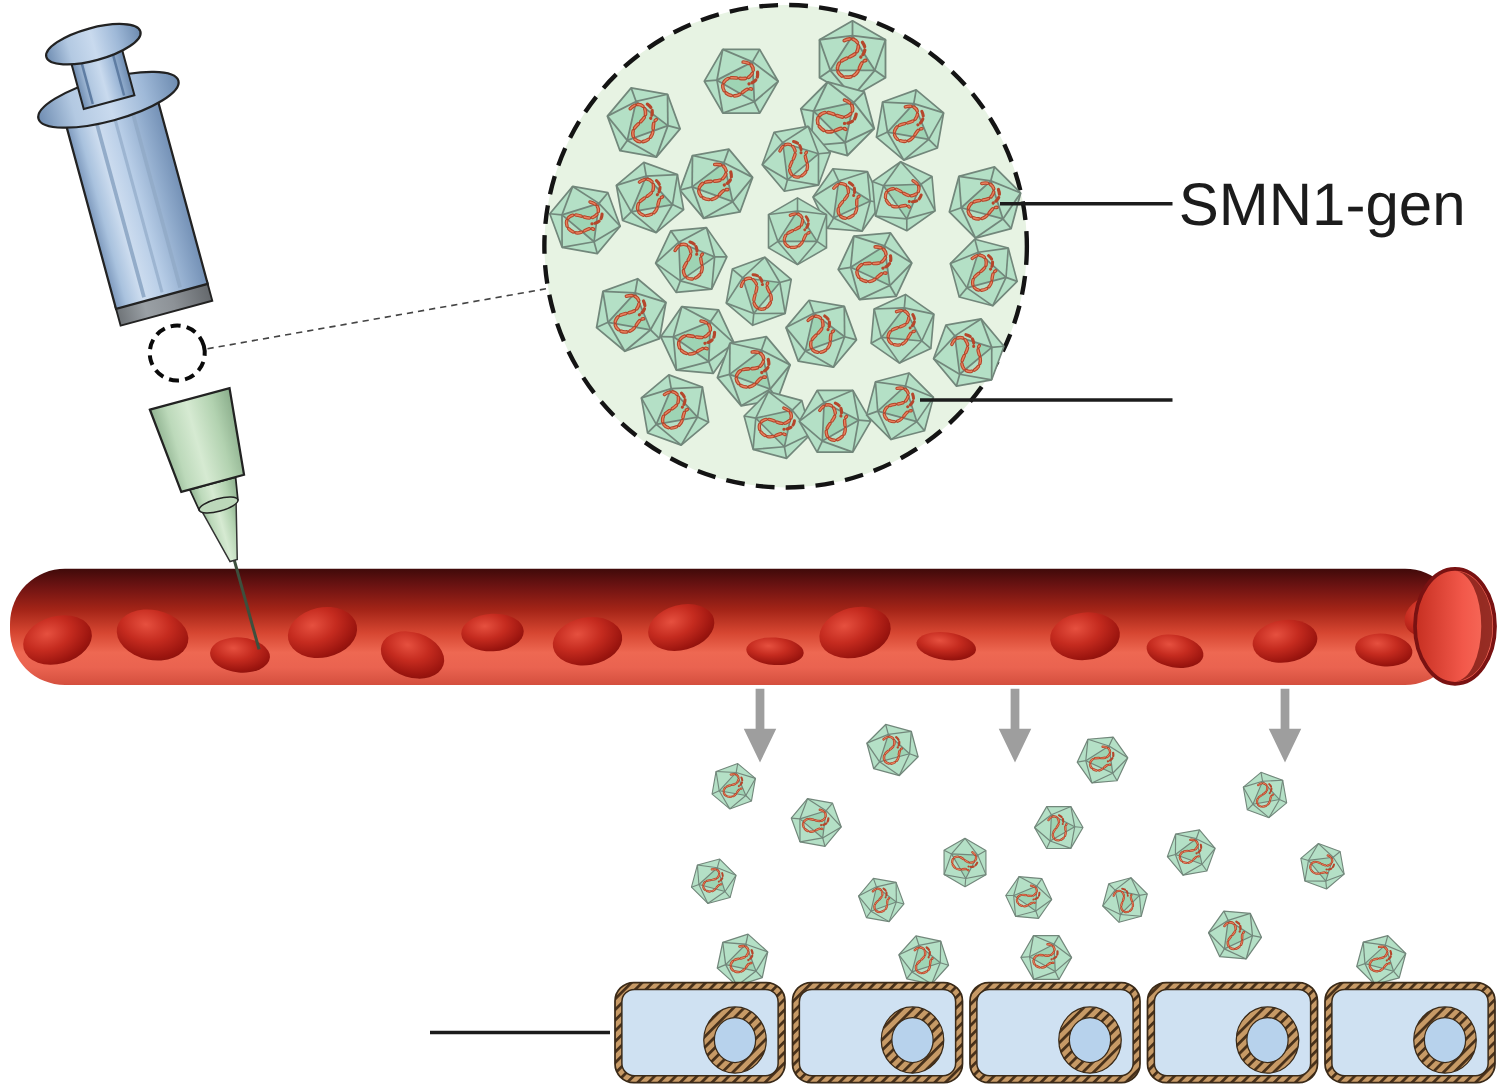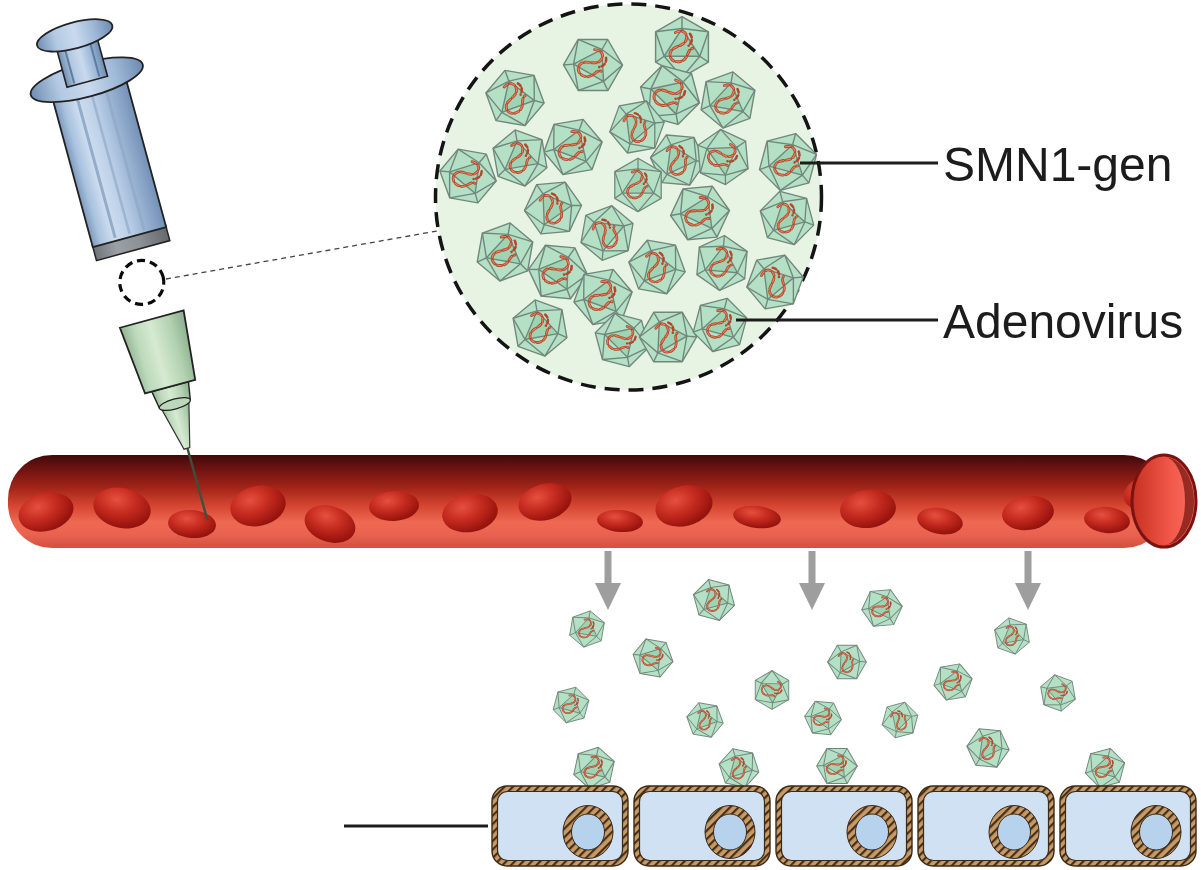--- a/index.html
+++ b/index.html
@@ -223,15 +223,14 @@
         <g>
           <rect x="1060" y="786" width="136" height="80" rx="15" fill="url(#hatch)" stroke="#3a2a18" stroke-width="1.4"></rect>
           <rect x="1065.5" y="791.5" width="125" height="69" rx="10" fill="#cfe1f2" stroke="#3a2a18" stroke-width="1.2"></rect>
           <ellipse cx="1156" cy="832" rx="25" ry="26.5" fill="url(#hatch)" stroke="#3a2a18" stroke-width="1"></ellipse>
           <ellipse cx="1156" cy="832" rx="16.5" ry="18" fill="#b7d2ec" stroke="#3a2a18" stroke-width="1"></ellipse>
         </g>
       </g>
 </svg>
 
 <div class="label" style="left:943px;top:137px;">SMN1-gen</div>
-<div class="label" style="left:943px;top:294px;">Adenovirus</div>
 
 </div>
 
 </body></html>

